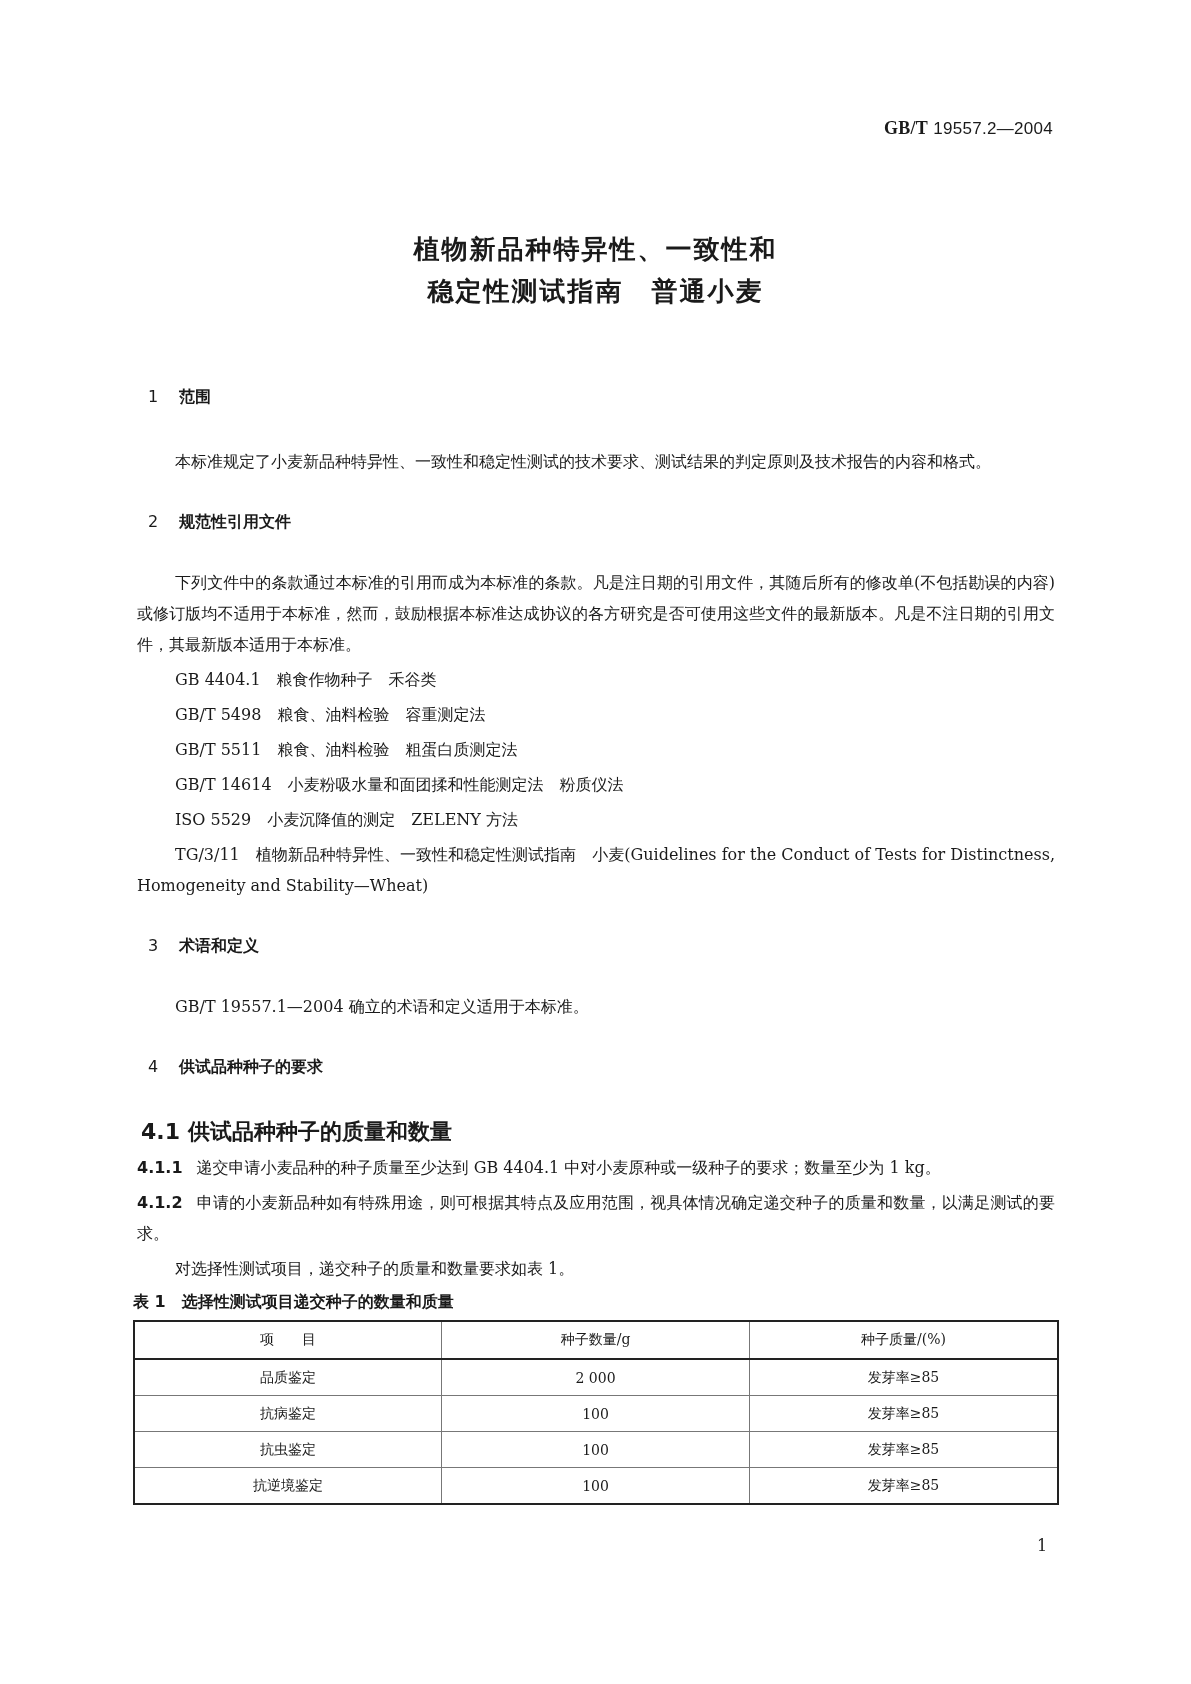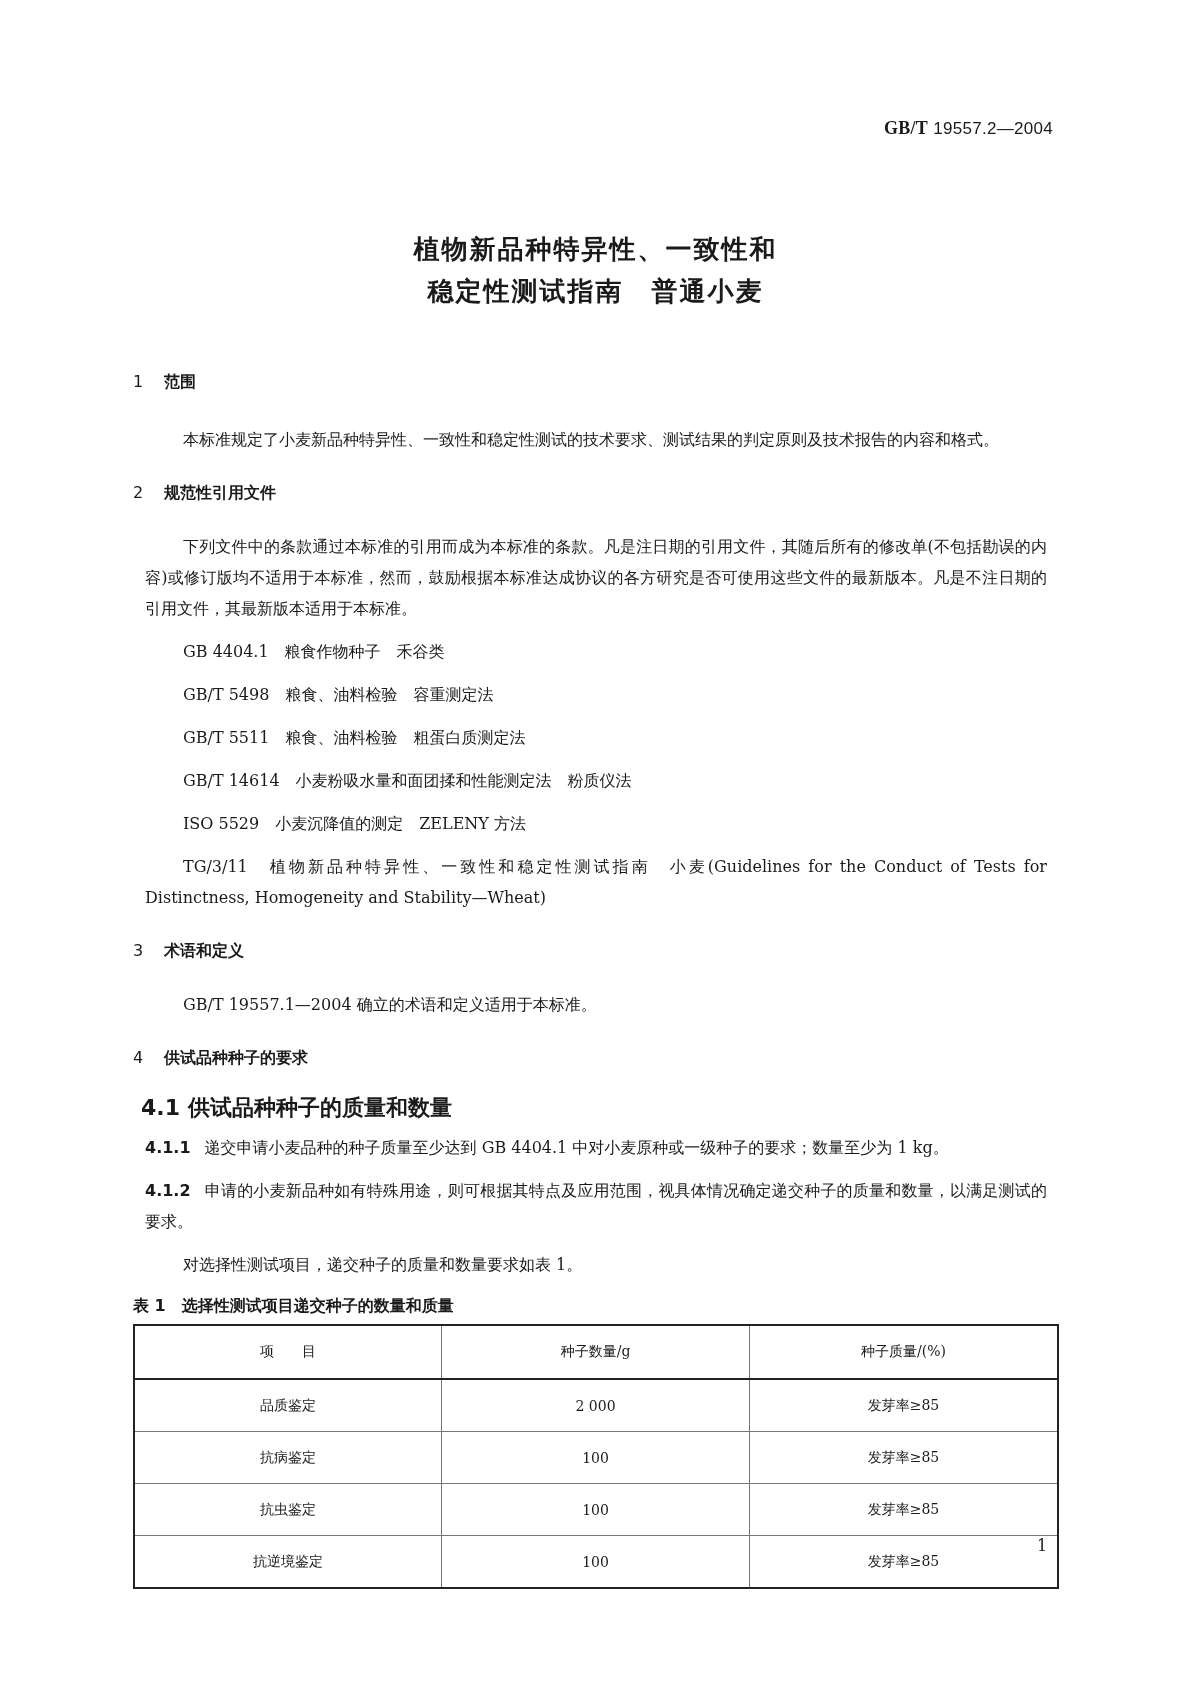--- a/index.html
+++ b/index.html
@@ -14,39 +14,39 @@
     }
     .std-no .gb { font-family: "Liberation Serif", serif; font-weight: bold; font-size: 18px; }
     .title {
       position: absolute; top: 228px; left: 0; width: 1191px; text-align: center;
       font-family: "DejaVu Sans", sans-serif; font-weight: bold; font-size: 26px; line-height: 42px;
       letter-spacing: 2px;
     }
     .content { position: absolute; left: 133px; top: 370px; width: 926px; }
     .h1 {
       font-family: "DejaVu Sans", sans-serif; font-weight: bold; font-size: 16px;
-      margin: 0; line-height: 24px;
+      margin: 15px; line-height: 24px;
     }
     .h1 .num { display: inline-block; width: 31px; font-weight: normal; }
     .h2 { font-family: "DejaVu Sans", sans-serif; font-weight: bold; font-size: 22px; line-height: 24px; margin: 8px; }
     .h2 .num { display: inline-block; width: 47px; }
-    p { margin: 12px; font-size: 16px; line-height: 31px; text-align: justify; }
+    p { margin: 4px; font-size: 16px; line-height: 31px; text-align: justify; }
     p.indent { text-indent: 38px; }
     p.ref { padding-left: 38px; }
     .num-inline { font-family: "DejaVu Sans", sans-serif; font-weight: bold; margin-right: 14px; }
     .caption {
       font-family: "DejaVu Sans", sans-serif; font-weight: bold; font-size: 16px;
       text-align: left; line-height: 28px;
     }
     table.t1 {
       width: 926px; border-collapse: collapse; border: 2px solid #222;
       font-size: 14px; margin-top: 4px;
     }
     table.t1 th, table.t1 td {
-      border: 1px solid #777; height: 35px; text-align: center; font-weight: normal; padding: 8px;
+      border: 1px solid #777; height: 35px; text-align: center; font-weight: normal; padding: 0;
     }
     table.t1 thead th { border-bottom: 2px solid #222; height: 36px; }
     .page-num { position: absolute; top: 1536px; left: 1037px; font-size: 16px; }
   </style>
 </head>
 <body>
 
 <div class="std-no">
   <span class="gb">GB/T</span>
   <span>19557.2—2004</span>

